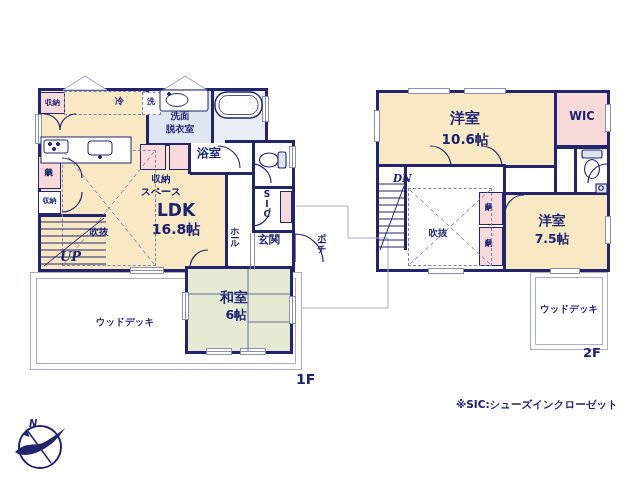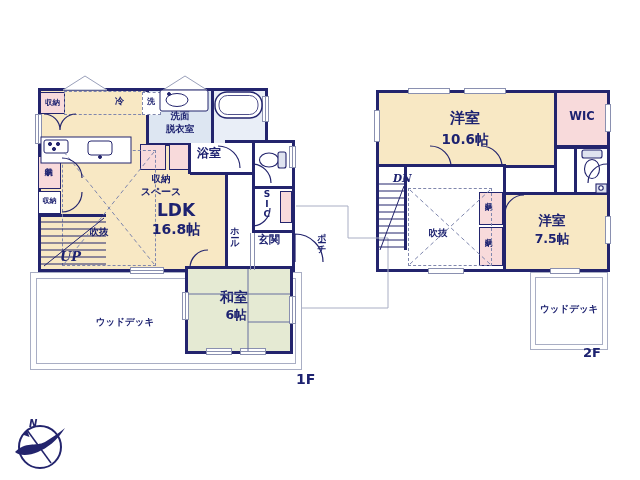--- a/index.html
+++ b/index.html
@@ -118,20 +118,21 @@
   <div class="lbl" style="left:583px;top:346px;font-size:13px;">2F</div>
 
   <div class="wh" style="left:408px;top:88px;width:42px;height:6px;"></div>
   <div class="wh" style="left:464px;top:88px;width:42px;height:6px;"></div>
   <div class="wv" style="left:374px;top:110px;width:6px;height:32px;"></div>
   <div class="wv" style="left:605px;top:104px;width:6px;height:28px;"></div>
   <div class="wv" style="left:605px;top:216px;width:6px;height:28px;"></div>
   <div class="wh" style="left:550px;top:268px;width:30px;height:6px;"></div>
   <div class="wh" style="left:428px;top:268px;width:36px;height:6px;"></div>
 
+  <div class="noteline" style="left:456px;top:398px;">※SIC:シューズインクローゼット</div>
 
   <svg class="overlay" width="640" height="480" viewBox="0 0 640 480">
 
     <g stroke="#9aa0ba" fill="#fff" stroke-width="1">
       <path d="M63,90 L85,76 L107,90 Z"></path>
       <path d="M163,90 L185,76 L207,90 Z"></path>
     </g>
 
     <g stroke="#a9aec4" fill="none" stroke-width="1">
       <polyline points="296,206 348,206 348,238 388,238 388,308 302,308"></polyline>

